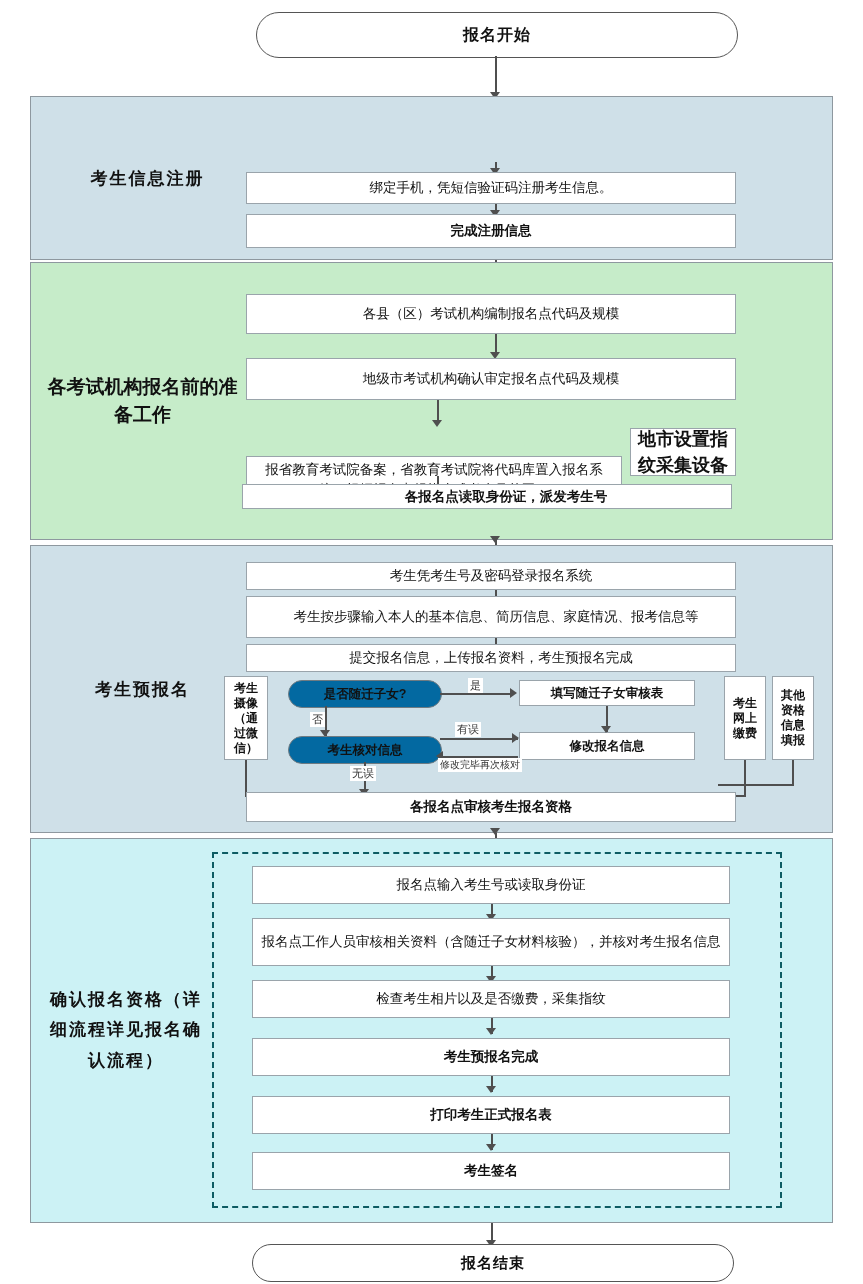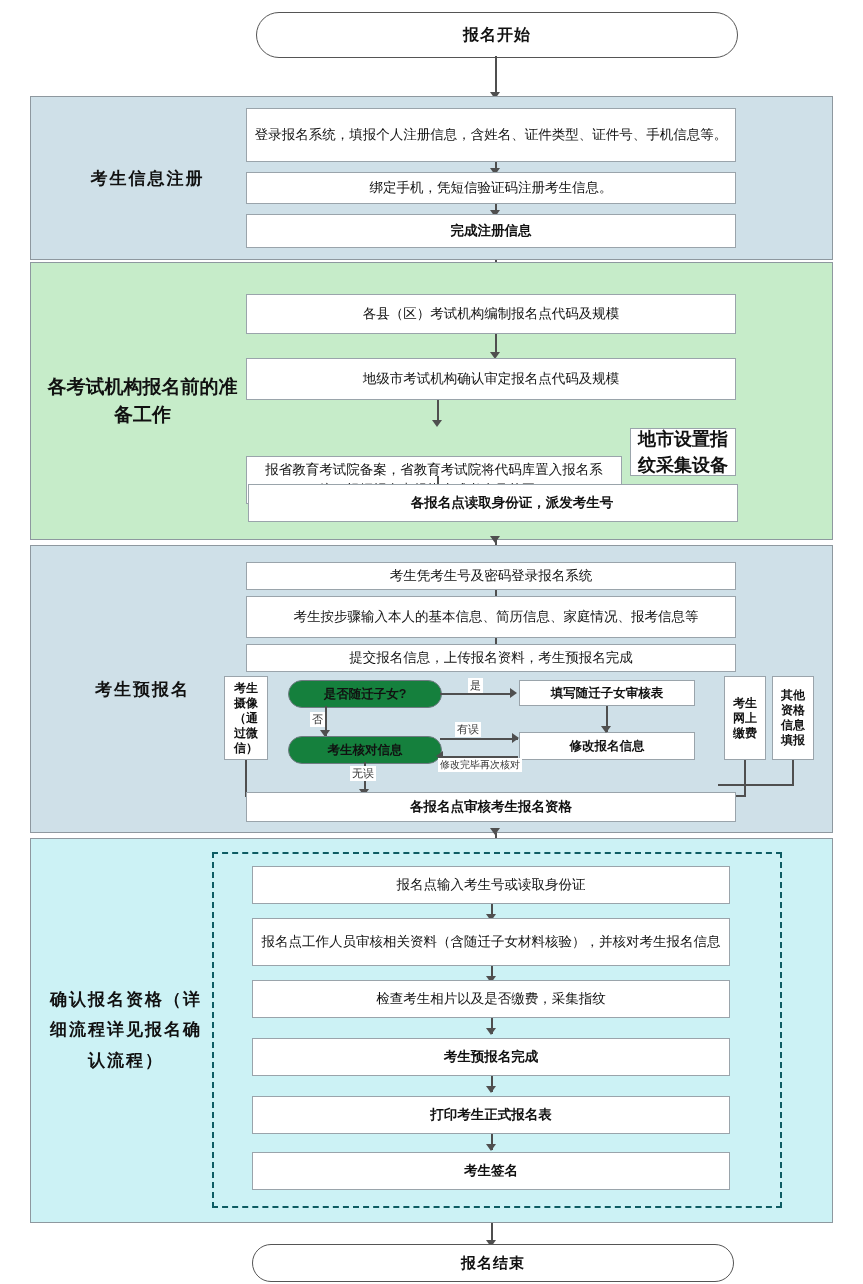--- a/index.html
+++ b/index.html
@@ -35,44 +35,41 @@
   .arrow.h{height:1.6px;}
   .ahead{position:absolute;width:0;height:0;}
   .ahead.down{border-left:5px solid transparent;border-right:5px solid transparent;border-top:7px solid #4f4f4f;}
   .ahead.right{border-top:5px solid transparent;border-bottom:5px solid transparent;border-left:7px solid #4f4f4f;}
   .ahead.left{border-top:5px solid transparent;border-bottom:5px solid transparent;border-right:7px solid #4f4f4f;}
   .glabel{position:absolute;font-size:11px;color:#333;background:#fff;padding:0 2px;}
   .dashed-area{position:absolute;border:2.2px dashed #0d5c63;box-sizing:border-box;}
 
   
   .decision{
-    border:1.3px solid #6f7b82;border-radius:14px;background:#15803d;
+    border:1.3px solid #6f7b82;border-radius:14px;background:#0369a1;
     display:flex;align-items:center;justify-content:center;
     font-weight:bold;font-size:12.5px;text-align:center;
   }
 </style>
 </head>
 <body>
 
 <div class="page">
 
   <div class="stadium" style="position:absolute;left:256px;top:12px;width:480px;height:44px;">
     <span>报名开始</span>
   </div>
   <div class="arrow v" style="left:495px;top:56px;height:40px;"></div>
   <div class="ahead down" style="left:490px;top:92px;"></div>
 
   <div class="band" style="left:30px;top:96px;width:803px;height:164px;background:#cfe0e8;"></div>
   <div class="band-label" style="left:40px;top:96px;width:215px;height:164px;font-size:17px;letter-spacing:2px;">
     <span>考生信息注册</span>
   </div>
 
-  <div class="box" style="position:absolute;left:246px;top:108px;width:490px;height:54px;">
-    <span>登录报名系统，填报个人注册信息，含姓名、证件类型、证件号、手机信息等。</span>
-  </div>
   <div class="arrow v" style="left:495px;top:162px;height:10px;"></div>
   <div class="ahead down" style="left:490px;top:168px;"></div>
 
   <div class="box" style="position:absolute;left:246px;top:172px;width:490px;height:32px;">
     <span>绑定手机，凭短信验证码注册考生信息。</span>
   </div>
   <div class="arrow v" style="left:495px;top:204px;height:10px;"></div>
   <div class="ahead down" style="left:490px;top:210px;"></div>
 
   <div class="box b" style="position:absolute;left:246px;top:214px;width:490px;height:34px;">
@@ -102,21 +99,21 @@
   <div class="box" style="position:absolute;left:246px;top:428px;width:376px;height:48px;margin-top:28px;">
     <span>报省教育考试院备案，省教育考试院将代码库置入报名系统，根据报名点规模生成考生号范围。</span>
   </div>
   <div class="box b" style="position:absolute;left:630px;top:428px;width:106px;height:48px;font-size:18px;">
     <span>地市设置指纹采集设备</span>
   </div>
 
   <div class="arrow v" style="left:437px;top:476px;height:20px;"></div>
   <div class="ahead down" style="left:432px;top:490px;"></div>
 
-  <div class="box b" style="position:absolute;left:248px;top:484px;width:490px;height:38px;padding-left:44px;">
+  <div class="box b" style="position:absolute;left:242px;top:484px;width:490px;height:25px;padding-left:44px;">
     <span>各报名点读取身份证，派发考生号</span>
   </div>
 
   <div class="arrow v" style="left:495px;top:540px;height:22px;"></div>
   <div class="ahead down" style="left:490px;top:536px;"></div>
 
   <div class="band" style="left:30px;top:545px;width:803px;height:288px;background:#cfe0e8;"></div>
   <div class="band-label" style="left:40px;top:545px;width:205px;height:288px;font-size:17px;letter-spacing:2px;">
     <span>考生预报名</span>
   </div>

